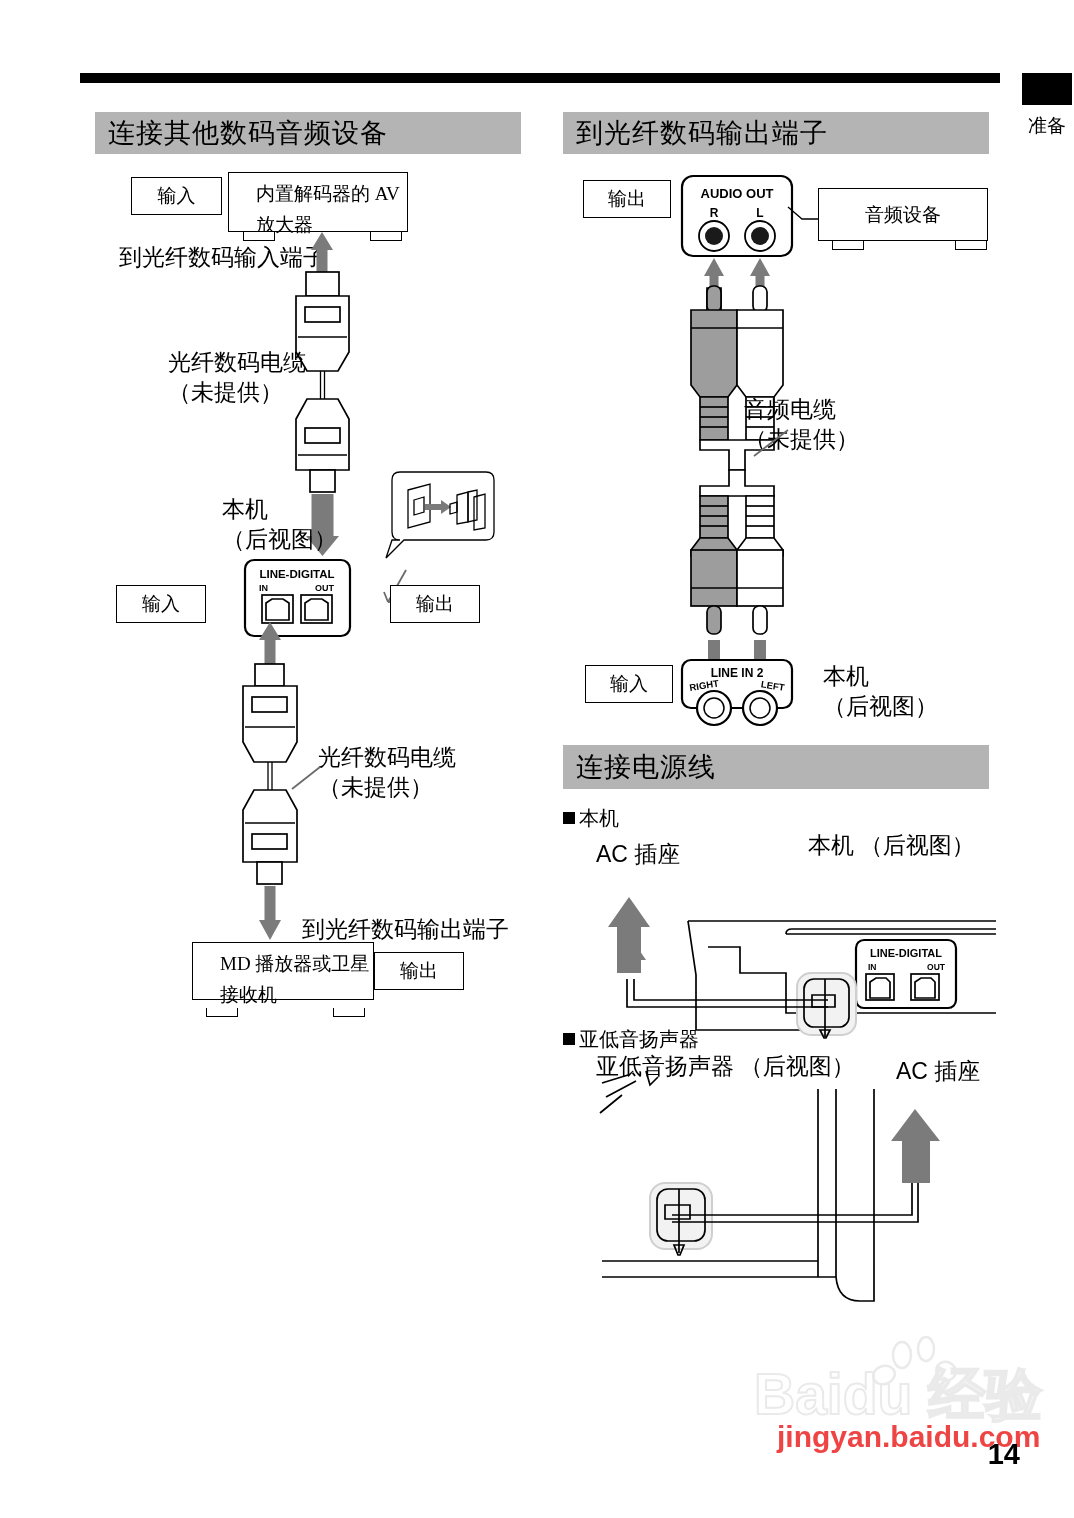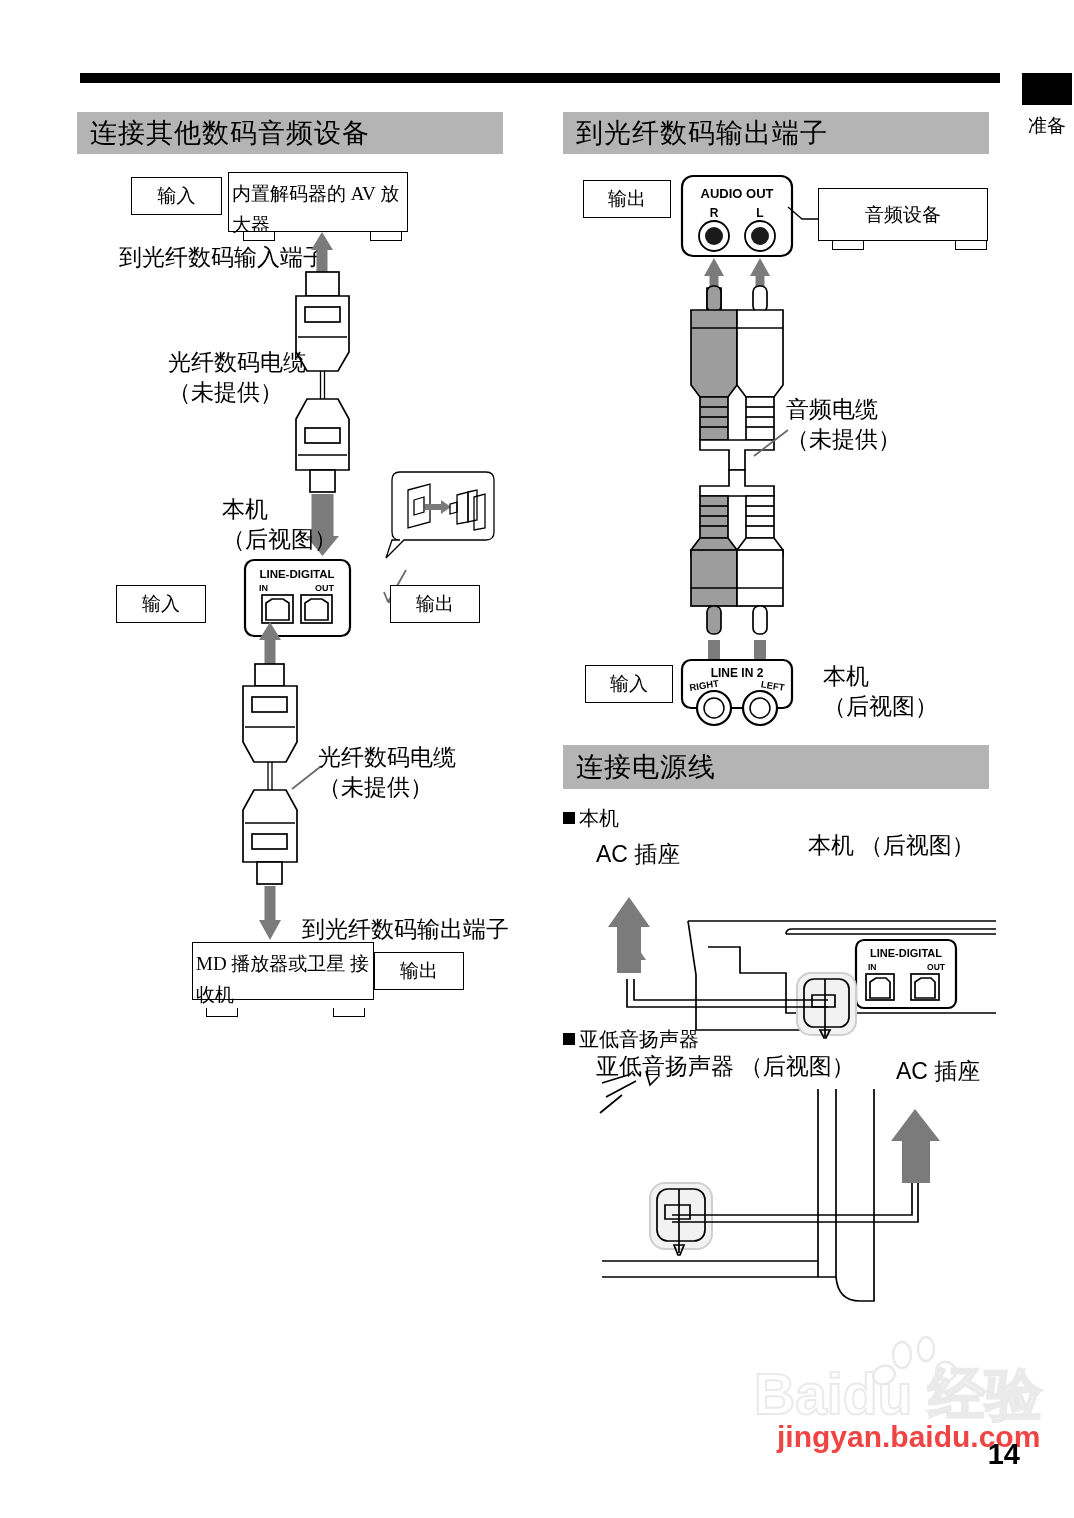--- a/index.html
+++ b/index.html
@@ -20,31 +20,31 @@
     font-family:"Liberation Sans","DejaVu Sans",sans-serif;
   }
 
   
   .sec-head{
     position:absolute;background:#b4b4b4;
     font-family:"Liberation Sans","DejaVu Sans",sans-serif;
     font-size:27px;color:#000;display:flex;align-items:center;
     padding-left:13px;box-sizing:border-box;letter-spacing:1px;
   }
-  #sec-digital{left:77px;top:112px;width:426px;height:42px;}
+  #sec-digital{left:95px;top:112px;width:426px;height:42px;}
   #sec-analog{left:563px;top:112px;width:426px;height:42px;}
   #sec-power{left:563px;top:745px;width:426px;height:44px;}
 
   
   .box{
     position:absolute;border:1.6px solid #000;background:#fff;
     box-sizing:border-box;display:flex;align-items:center;justify-content:center;
     font-size:19px;
   }
-  .box.left-pad{justify-content:flex-start;padding-left:3px;align-items:flex-start;padding-top:5px;
+  .box.left-pad{justify-content:flex-start;padding-left:27px;align-items:flex-start;padding-top:5px;
       line-height:31px;text-align:left;display:block;}
   .lbl{position:absolute;font-size:23px;line-height:30px;white-space:pre-line;}
   .lbl.sans{font-family:"Liberation Sans","DejaVu Sans",sans-serif;margin-top:8px;}
 
   
   .foot{position:absolute;border:1.6px solid #000;border-top:none;background:#fff;height:9px;box-sizing:border-box;}
 
   svg{position:absolute;overflow:visible;}
   .ln{fill:none;stroke:#000;stroke-width:1.7;}
   .ln-thin{fill:none;stroke:#000;stroke-width:1.3;}
@@ -238,21 +238,21 @@
     <line class="ln" x1="737" y1="328" x2="783" y2="328"></line>
     <path class="fillw" d="M746,397 L774,397 L774,440 L746,440 Z"></path>
     <line class="ln" x1="746" y1="407" x2="774" y2="407"></line>
     <line class="ln" x1="746" y1="417" x2="774" y2="417"></line>
     <line class="ln" x1="746" y1="427" x2="774" y2="427"></line>
 
     <path class="fillw" d="M700,440 L774,440 L774,450 L745,450 L745,470 L729,470 L729,450 L700,450 Z"></path>
     <path class="fillw" d="M729,470 L745,470 L745,486 L774,486 L774,496 L700,496 L700,486 L729,486 Z"></path>
   </svg>
 
-  <div class="lbl" style="left:786px;top:395px;">音频电缆
+  <div class="lbl" style="left:744px;top:395px;">音频电缆
 （未提供）</div>
   <svg style="left:752px;top:428px;width:44px;height:32px;">
     <line class="leader" x1="2" y1="28" x2="36" y2="2"></line>
   </svg>
 
   <svg style="left:0px;top:0px;width:1074px;height:1518px;">
 
     <path class="fillg" d="M700,496 L728,496 L728,538 L700,538 Z"></path>
     <line class="ln" x1="700" y1="506" x2="728" y2="506"></line>
     <line class="ln" x1="700" y1="516" x2="728" y2="516"></line>

